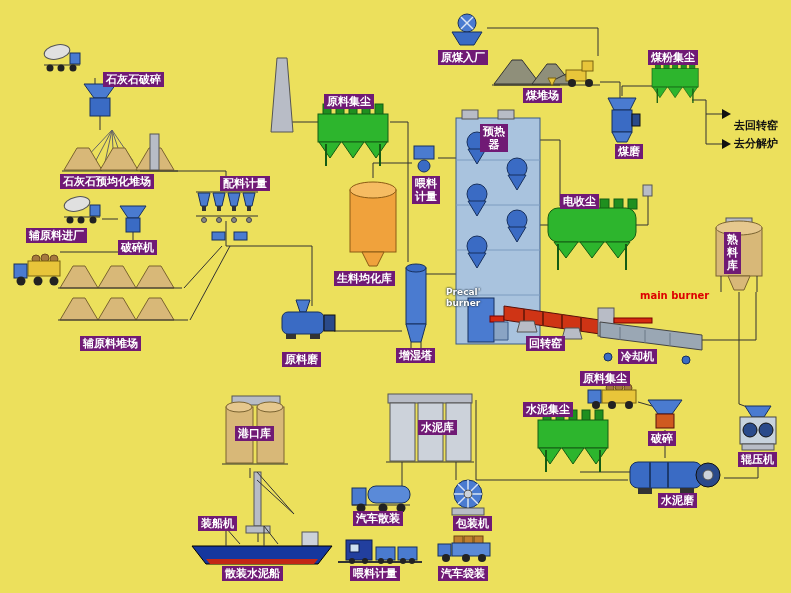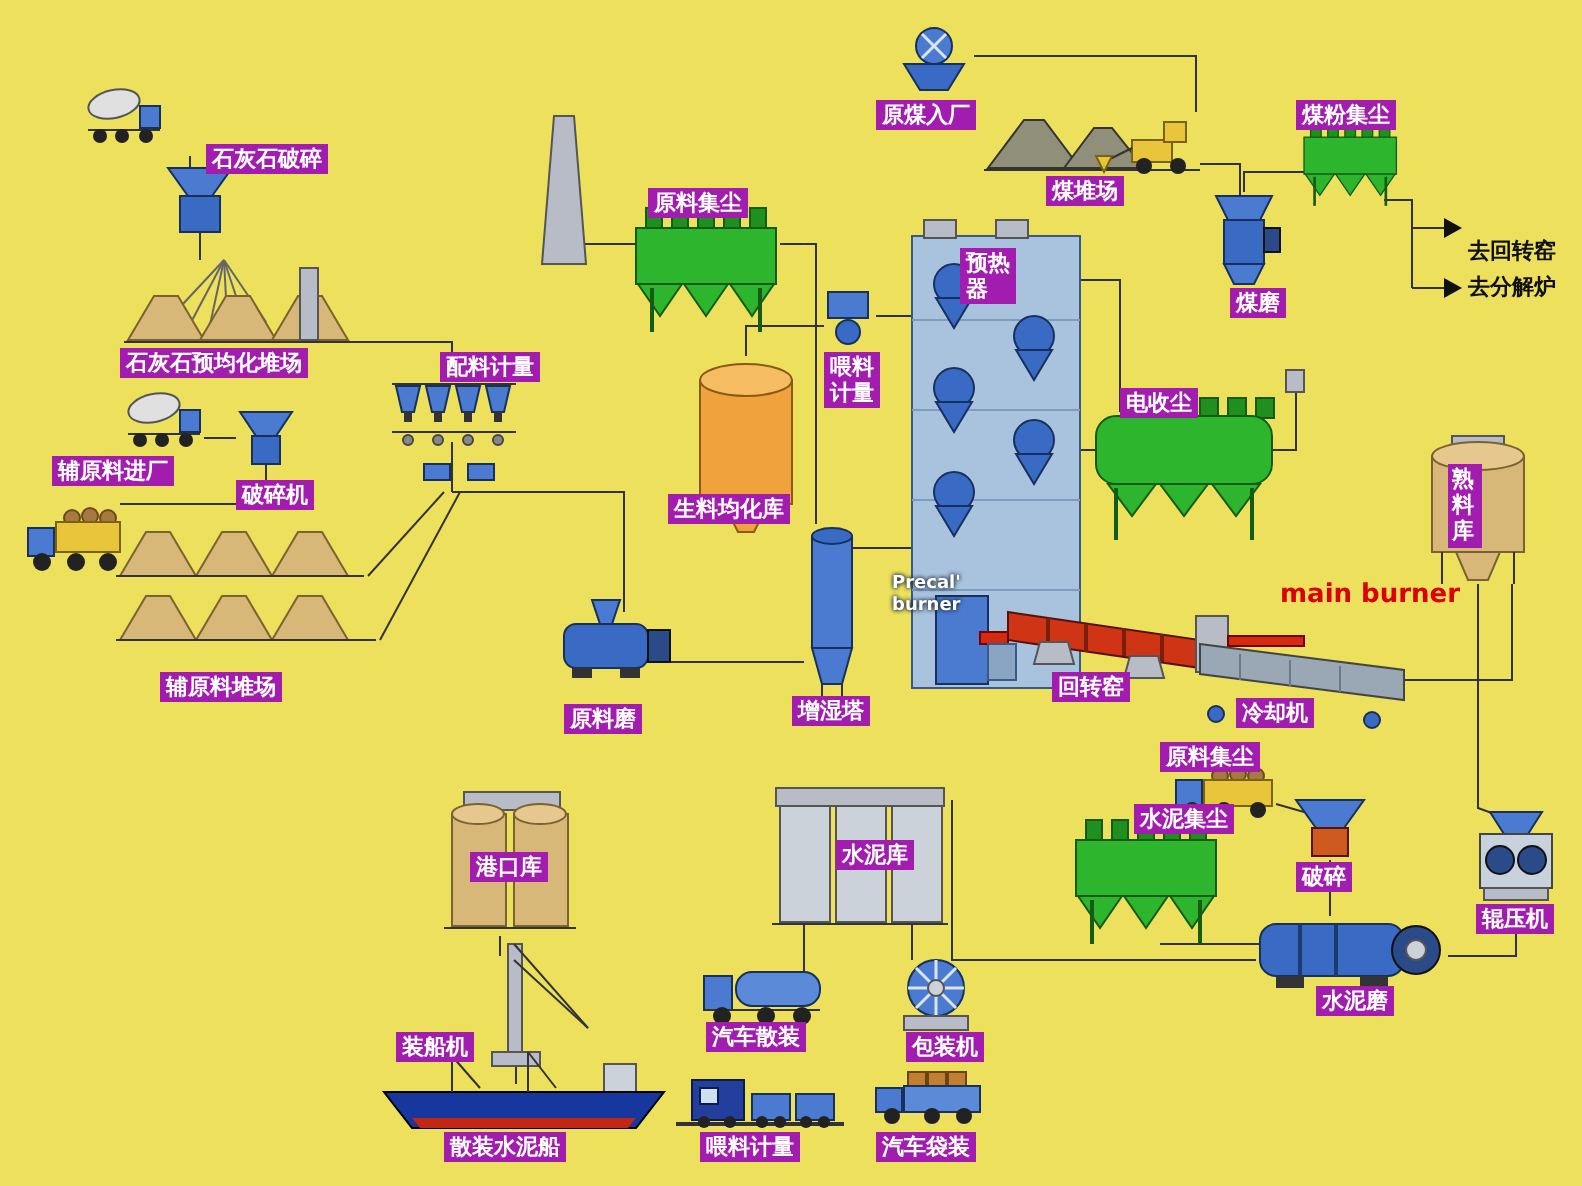--- a/index.html
+++ b/index.html
@@ -1,23 +1,23 @@
 <!DOCTYPE html>
 <html><head>
 <meta charset="utf-8">
 <style>
   *{box-sizing:border-box}
   body{margin:0;font-family:"DejaVu Sans",sans-serif}
   #canvas{position:relative;width:791px;height:593px;background:#ece05c;overflow:hidden}
   #canvas svg{position:absolute;left:0;top:0;z-index:1}
-  .lbl{position:absolute;background:#a21caf;color:#fff;font-size:11px;font-weight:bold;line-height:1.2;padding:1px 3px;white-space:nowrap;z-index:2}
-  .wrap{white-space:normal;}
+  .lbl{position:absolute;background:#701a75;color:#fff;font-size:11px;font-weight:bold;line-height:1.2;padding:1px 3px;white-space:nowrap;z-index:2}
+  .wrap{white-space:normal;text-align:center}
   .plain{position:absolute;color:#111;font-size:11px;font-weight:bold;white-space:nowrap;z-index:2}
   .smallwhite{position:absolute;color:#fff;font-size:9px;font-weight:bold;line-height:1.2;white-space:normal;z-index:2;text-shadow:0 0 2px #234,0 0 2px #234}
-  .smallred{position:absolute;color:#d00;font-size:13px;font-weight:bold;white-space:nowrap;z-index:2}
+  .smallred{position:absolute;color:#d00;font-size:10px;font-weight:bold;white-space:nowrap;z-index:2}
   .title{position:absolute;color:#e01010;font-size:27px;font-weight:bold;letter-spacing:9px;white-space:nowrap;z-index:2}
   
   .lnG polyline{stroke:#333;stroke-width:1;fill:none}
   .lnG2 line{stroke:#666;stroke-width:1}
   .ln{stroke:#333;stroke-width:1;fill:none}
   .lng{stroke:#145c14;stroke-width:2}
   .grn{fill:#2db52d;stroke:#145c14}
   .gdk{fill:#1f8f1f;stroke:#145c14}
   .blu{fill:#3a6bc4;stroke:#17305e}
   .blu2{fill:#4a7bd0;stroke:#17305e}
@@ -426,39 +426,39 @@
   </svg>
 
 
   <div class="lbl" style="left:103px;top:72px">石灰石破碎</div>
   <div class="lbl" style="left:60px;top:174px">石灰石预均化堆场</div>
   <div class="lbl" style="left:26px;top:228px">辅原料进厂</div>
   <div class="lbl" style="left:118px;top:240px">破碎机</div>
   <div class="lbl" style="left:80px;top:336px">辅原料堆场</div>
   <div class="lbl" style="left:220px;top:176px">配料计量</div>
   <div class="lbl" style="left:324px;top:94px">原料集尘</div>
-  <div class="lbl" style="left:334px;top:247px">生料均化库</div>
+  <div class="lbl" style="left:334px;top:271px">生料均化库</div>
   <div class="lbl" style="left:282px;top:352px">原料磨</div>
   <div class="lbl" style="left:396px;top:348px">增湿塔</div>
   <div class="lbl wrap" style="left:412px;top:176px;width:28px">喂料计量</div>
   <div class="lbl wrap" style="left:480px;top:124px;width:28px">预热器</div>
   <div class="lbl" style="left:438px;top:50px">原煤入厂</div>
   <div class="lbl" style="left:523px;top:88px">煤堆场</div>
   <div class="lbl" style="left:648px;top:50px">煤粉集尘</div>
   <div class="plain" style="left:734px;top:118px">去回转窑</div>
   <div class="plain" style="left:734px;top:136px">去分解炉</div>
   <div class="lbl" style="left:615px;top:144px">煤磨</div>
   <div class="lbl" style="left:560px;top:194px">电收尘</div>
   <div class="lbl wrap" style="left:724px;top:232px;width:17px;padding:1px 2px">熟料库</div>
   <div class="smallwhite" style="left:446px;top:287px;width:44px">Precal' burner</div>
   <div class="smallred" style="left:640px;top:290px">main burner</div>
   <div class="lbl" style="left:526px;top:336px">回转窑</div>
   <div class="lbl" style="left:618px;top:349px">冷却机</div>
   <div class="lbl" style="left:580px;top:371px">原料集尘</div>
-  <div class="lbl" style="left:567px;top:402px">水泥集尘</div>
+  <div class="lbl" style="left:523px;top:402px">水泥集尘</div>
   <div class="lbl" style="left:648px;top:431px">破碎</div>
   <div class="lbl" style="left:738px;top:452px">辊压机</div>
   <div class="lbl" style="left:658px;top:493px">水泥磨</div>
   <div class="lbl" style="left:418px;top:420px">水泥库</div>
   <div class="lbl" style="left:235px;top:426px">港口库</div>
   <div class="lbl" style="left:198px;top:516px">装船机</div>
   <div class="lbl" style="left:353px;top:511px">汽车散装</div>
   <div class="lbl" style="left:453px;top:516px">包装机</div>
   <div class="lbl" style="left:222px;top:566px">散装水泥船</div>
   <div class="lbl" style="left:350px;top:566px">喂料计量</div>

